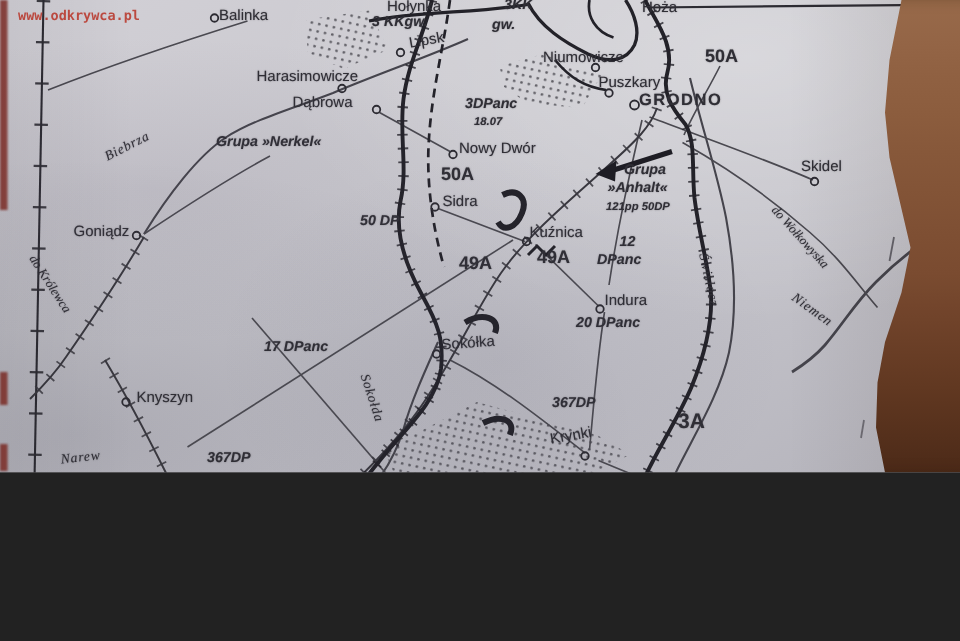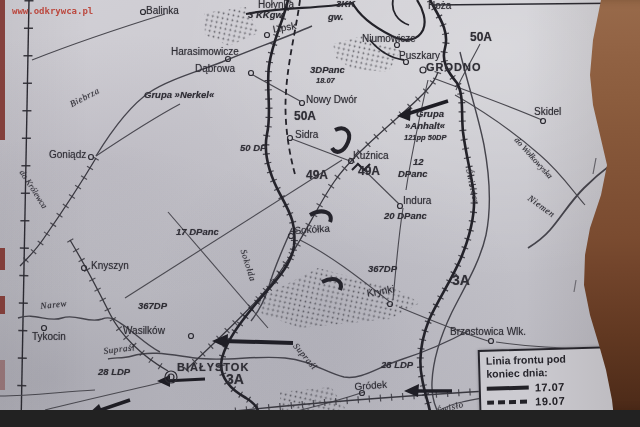--- a/index.html
+++ b/index.html
@@ -1,16 +1,16 @@
 <!DOCTYPE html>
 <html><head>
 <meta charset="utf-8">
 <style>
   html,body{margin:0;padding:0;background:#222;}
-  .photo{position:relative;width:640px;height:410px;overflow:hidden;
+  .photo{position:relative;width:640px;height:315px;overflow:hidden;
          font-family:"Liberation Sans","DejaVu Sans",sans-serif;
          background:#c8c6cc;filter:saturate(.94);}
   .paper{position:absolute;inset:0;
          background:
            radial-gradient(ellipse at 78% 12%, rgba(255,255,255,.30), rgba(255,255,255,0) 45%),
            radial-gradient(ellipse at 8% 92%, rgba(20,20,40,.14), rgba(20,20,40,0) 45%),
            linear-gradient(158deg,#d2d0d6 0%,#c9c8ce 38%,#c2c1c8 68%,#b5b4bc 100%);}
   .map-content{position:absolute;inset:0;filter:blur(.32px);}
   svg{position:absolute;inset:0;}
   #label-layer{position:absolute;inset:0;}

